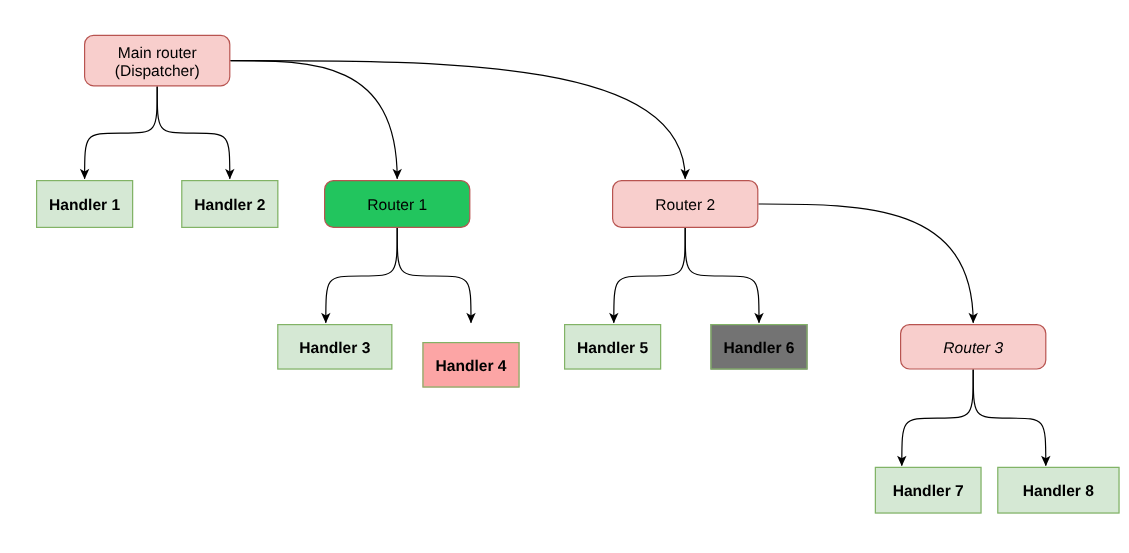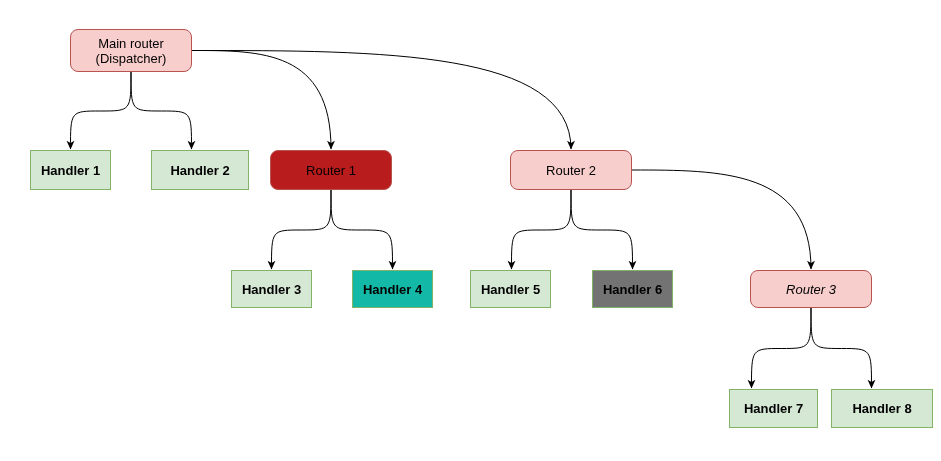--- a/index.html
+++ b/index.html
@@ -45,25 +45,25 @@
       <path d="M 571 190 C 571 230 571 230 541.25 230 C 511.5 230 511.5 230 511.5 269" fill="none" stroke="#000000" stroke-width="1" marker-end="url(#arrow)"></path>
       <path d="M 571 190 C 571 230 571 230 601.75 230 C 632.5 230 632.5 230 632.5 269" fill="none" stroke="#000000" stroke-width="1" marker-end="url(#arrow)"></path>
       <path d="M 632 170 C 721.5 170 811 170 811 269" fill="none" stroke="#000000" stroke-width="1" marker-end="url(#arrow)"></path>
       <path d="M 811 308 C 811 348.5 811 348.5 781.25 348.5 C 751.5 348.5 751.5 348.5 751.5 388" fill="none" stroke="#000000" stroke-width="1" marker-end="url(#arrow)"></path>
       <path d="M 811 308 C 811 348.5 811 348.5 841.25 348.5 C 871.5 348.5 871.5 348.5 871.5 388" fill="none" stroke="#000000" stroke-width="1" marker-end="url(#arrow)"></path>
     </svg>
 
   <div id="nodes-layer">
     <div class="node router" style="left: 70px; top: 29px; width: 122px; height: 43px; background: rgb(248, 206, 204); border-color: rgb(184, 84, 80);">Main router (Dispatcher)</div>
     <div class="node handler" style="left: 30px; top: 150px; width: 81px; height: 40px; background: rgb(213, 232, 212); border-color: rgb(130, 179, 102);">Handler 1</div>
-    <div class="node handler" style="left: 151px; top: 150px; width: 98px; height: 40px; background: rgb(213, 232, 212); border-color: rgb(130, 179, 102);">Handler 2</div>
-    <div class="node router" style="left: 270px; top: 150px; width: 122px; height: 40px; background: #b91c1c; border-color: rgb(184, 84, 80);">Router 1</div>
+    <div class="node handler" style="left: 151px; top: 150px; width: 81px; height: 40px; background: rgb(213, 232, 212); border-color: rgb(130, 179, 102);">Handler 2</div>
+    <div class="node router" style="left: 270px; top: 150px; width: 122px; height: 40px; background: #22c55e; border-color: rgb(184, 84, 80);">Router 1</div>
     <div class="node router" style="left: 510px; top: 150px; width: 122px; height: 40px; background: rgb(248, 206, 204); border-color: rgb(184, 84, 80); text-align: right;">Router 2</div>
-    <div class="node handler" style="left: 231px; top: 270px; width: 81px; height: 38px; background: rgb(213, 232, 212); border-color: rgb(130, 179, 102);">Handler 3</div>
-    <div class="node handler" style="left: 352px; top: 270px; width: 81px; height: 38px; background: #14b8a6; border-color: rgb(130, 179, 102);">Handler 4</div>
+    <div class="node handler" style="left: 231px; top: 270px; width: 96px; height: 38px; background: rgb(213, 232, 212); border-color: rgb(130, 179, 102);">Handler 3</div>
+    <div class="node handler" style="left: 352px; top: 285px; width: 81px; height: 38px; background: #fca5a5; border-color: rgb(130, 179, 102);">Handler 4</div>
     <div class="node handler" style="left: 470px; top: 270px; width: 81px; height: 38px; background: rgb(213, 232, 212); border-color: rgb(130, 179, 102);">Handler 5</div>
     <div class="node handler" style="left: 592px; top: 270px; width: 81px; height: 38px; background: #737373; border-color: rgb(130, 179, 102);">Handler 6</div>
     <div class="node router" style="left: 750px; top: 270px; width: 122px; height: 38px; background: rgb(248, 206, 204); border-color: rgb(184, 84, 80); font-style: italic;">Router 3</div>
     <div class="node handler" style="left: 729px; top: 389px; width: 89px; height: 39px; background: rgb(213, 232, 212); border-color: rgb(130, 179, 102);">Handler 7</div>
     <div class="node handler" style="left: 831px; top: 389px; width: 102px; height: 39px; background: rgb(213, 232, 212); border-color: rgb(130, 179, 102);">Handler 8</div>
   </div>
 
 </div>
 
 </body></html>

